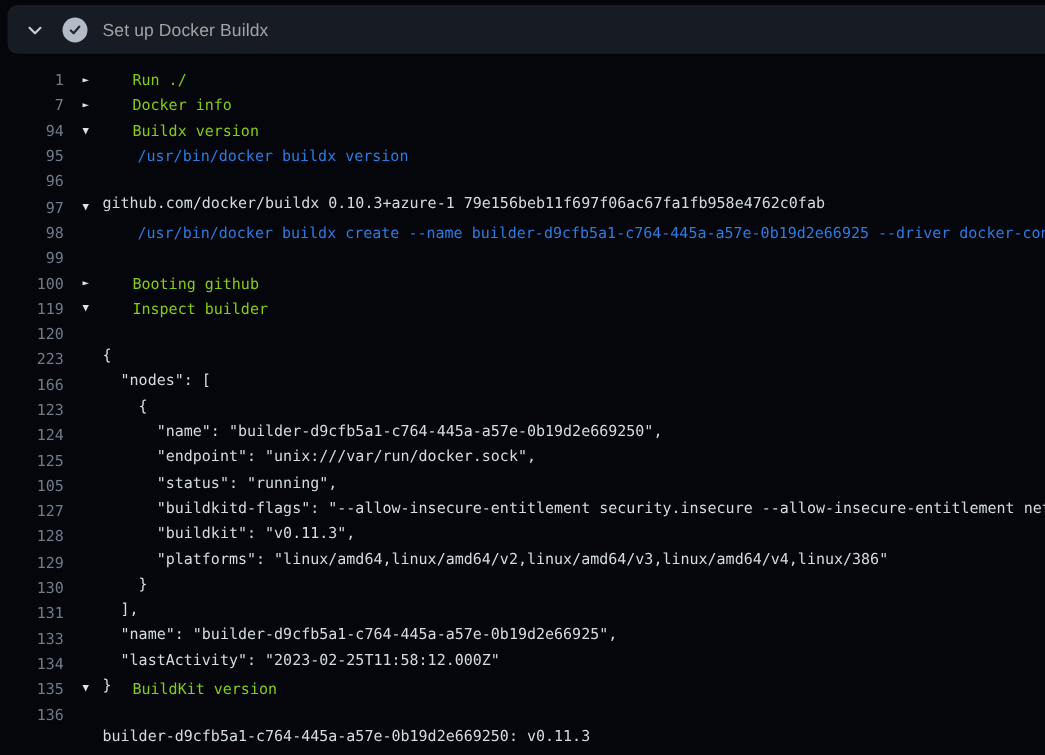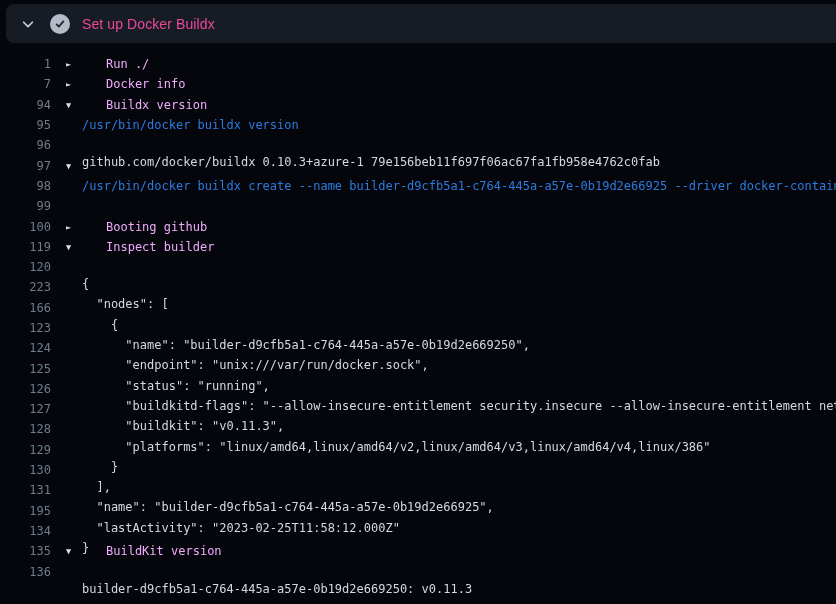--- a/index.html
+++ b/index.html
@@ -33,21 +33,21 @@
     flex: none;
     margin-left: 14px;
     border-radius: 50%;
     background: #b3bcc6;
     display: flex; align-items: center; justify-content: center;
   }
   .step-title {
     margin-left: 12px;
     font-size: 14px;
     font-weight: 500;
-    color: #ec4899;
+    color: #a3a3a3;
     letter-spacing: 0.1px;
   }
 
   
   .log {
     position: absolute;
     top: 54px; left: 0; right: 0; bottom: 0;
     font-family: "DejaVu Sans Mono", "Liberation Mono", monospace;
     font-size: 12px;
   }
@@ -66,22 +66,22 @@
   }
   .marker {
     flex: none;
     width: 31px;
     padding-left: 15px;
     font-size: 8.5px;
     color: #dbe2e9;
   }
   .text { white-space: pre; }
   .row.group  { cursor: pointer; }
-  .row.group .text { color: #f0abfc; padding-left: 24px; }
-  .row.cmd   .text { color: #2d7bdf; }
+  .row.group .text { color: #84cc16; padding-left: 24px; }
+  .row.cmd   .text { color: #2d7bdf; margin-left: 28px; }
   .row.out   .text { color: #d3dae2; margin-top: 34px; }
 </style>
 </head>
 <body>
 
 <div class="step-header">
   <span class="chev">
     <svg width="14" height="14" viewBox="0 0 16 16" fill="none" stroke="currentColor" stroke-width="2" stroke-linecap="round" stroke-linejoin="round">
       <polyline points="3,6 8,11 13,6"></polyline>
     </svg>
@@ -104,23 +104,23 @@
     <div class="row cmd"><span class="num">98</span><span class="marker"></span><span class="text">/usr/bin/docker buildx create --name builder-d9cfb5a1-c764-445a-a57e-0b19d2e66925 --driver docker-container</span></div>
     <div class="row out"><span class="num">99</span><span class="marker"></span></div>
     <div class="row group"><span class="num">100</span><span class="marker">►</span><span class="text">Booting github</span></div>
     <div class="row group"><span class="num">119</span><span class="marker">▼</span><span class="text">Inspect builder</span></div>
     <div class="row out"><span class="num">120</span><span class="marker"></span><span class="text">{</span></div>
     <div class="row out"><span class="num">223</span><span class="marker"></span><span class="text">  "nodes": [</span></div>
     <div class="row out"><span class="num">166</span><span class="marker"></span><span class="text">    {</span></div>
     <div class="row out"><span class="num">123</span><span class="marker"></span><span class="text">      "name": "builder-d9cfb5a1-c764-445a-a57e-0b19d2e669250",</span></div>
     <div class="row out"><span class="num">124</span><span class="marker"></span><span class="text">      "endpoint": "unix:///var/run/docker.sock",</span></div>
     <div class="row out"><span class="num">125</span><span class="marker"></span><span class="text">      "status": "running",</span></div>
-    <div class="row out"><span class="num">126</span><span class="marker"></span><span class="text">      "buildkitd-flags": "--allow-insecure-entitlement security.insecure --allow-insecure-entitlement network</span></div>
+    <div class="row out"><span class="num">105</span><span class="marker"></span><span class="text">      "buildkitd-flags": "--allow-insecure-entitlement security.insecure --allow-insecure-entitlement network</span></div>
     <div class="row out"><span class="num">127</span><span class="marker"></span><span class="text">      "buildkit": "v0.11.3",</span></div>
     <div class="row out"><span class="num">128</span><span class="marker"></span><span class="text">      "platforms": "linux/amd64,linux/amd64/v2,linux/amd64/v3,linux/amd64/v4,linux/386"</span></div>
     <div class="row out"><span class="num">129</span><span class="marker"></span><span class="text">    }</span></div>
     <div class="row out"><span class="num">130</span><span class="marker"></span><span class="text">  ],</span></div>
     <div class="row out"><span class="num">131</span><span class="marker"></span><span class="text">  "name": "builder-d9cfb5a1-c764-445a-a57e-0b19d2e66925",</span></div>
-    <div class="row out"><span class="num">195</span><span class="marker"></span><span class="text">  "lastActivity": "2023-02-25T11:58:12.000Z"</span></div>
+    <div class="row out"><span class="num">133</span><span class="marker"></span><span class="text">  "lastActivity": "2023-02-25T11:58:12.000Z"</span></div>
     <div class="row out"><span class="num">134</span><span class="marker"></span><span class="text">}</span></div>
     <div class="row group"><span class="num">135</span><span class="marker">▼</span><span class="text">BuildKit version</span></div>
     <div class="row out"><span class="num">136</span><span class="marker"></span><span class="text">builder-d9cfb5a1-c764-445a-a57e-0b19d2e669250: v0.11.3</span></div>
   </div>
 
 </body></html>

